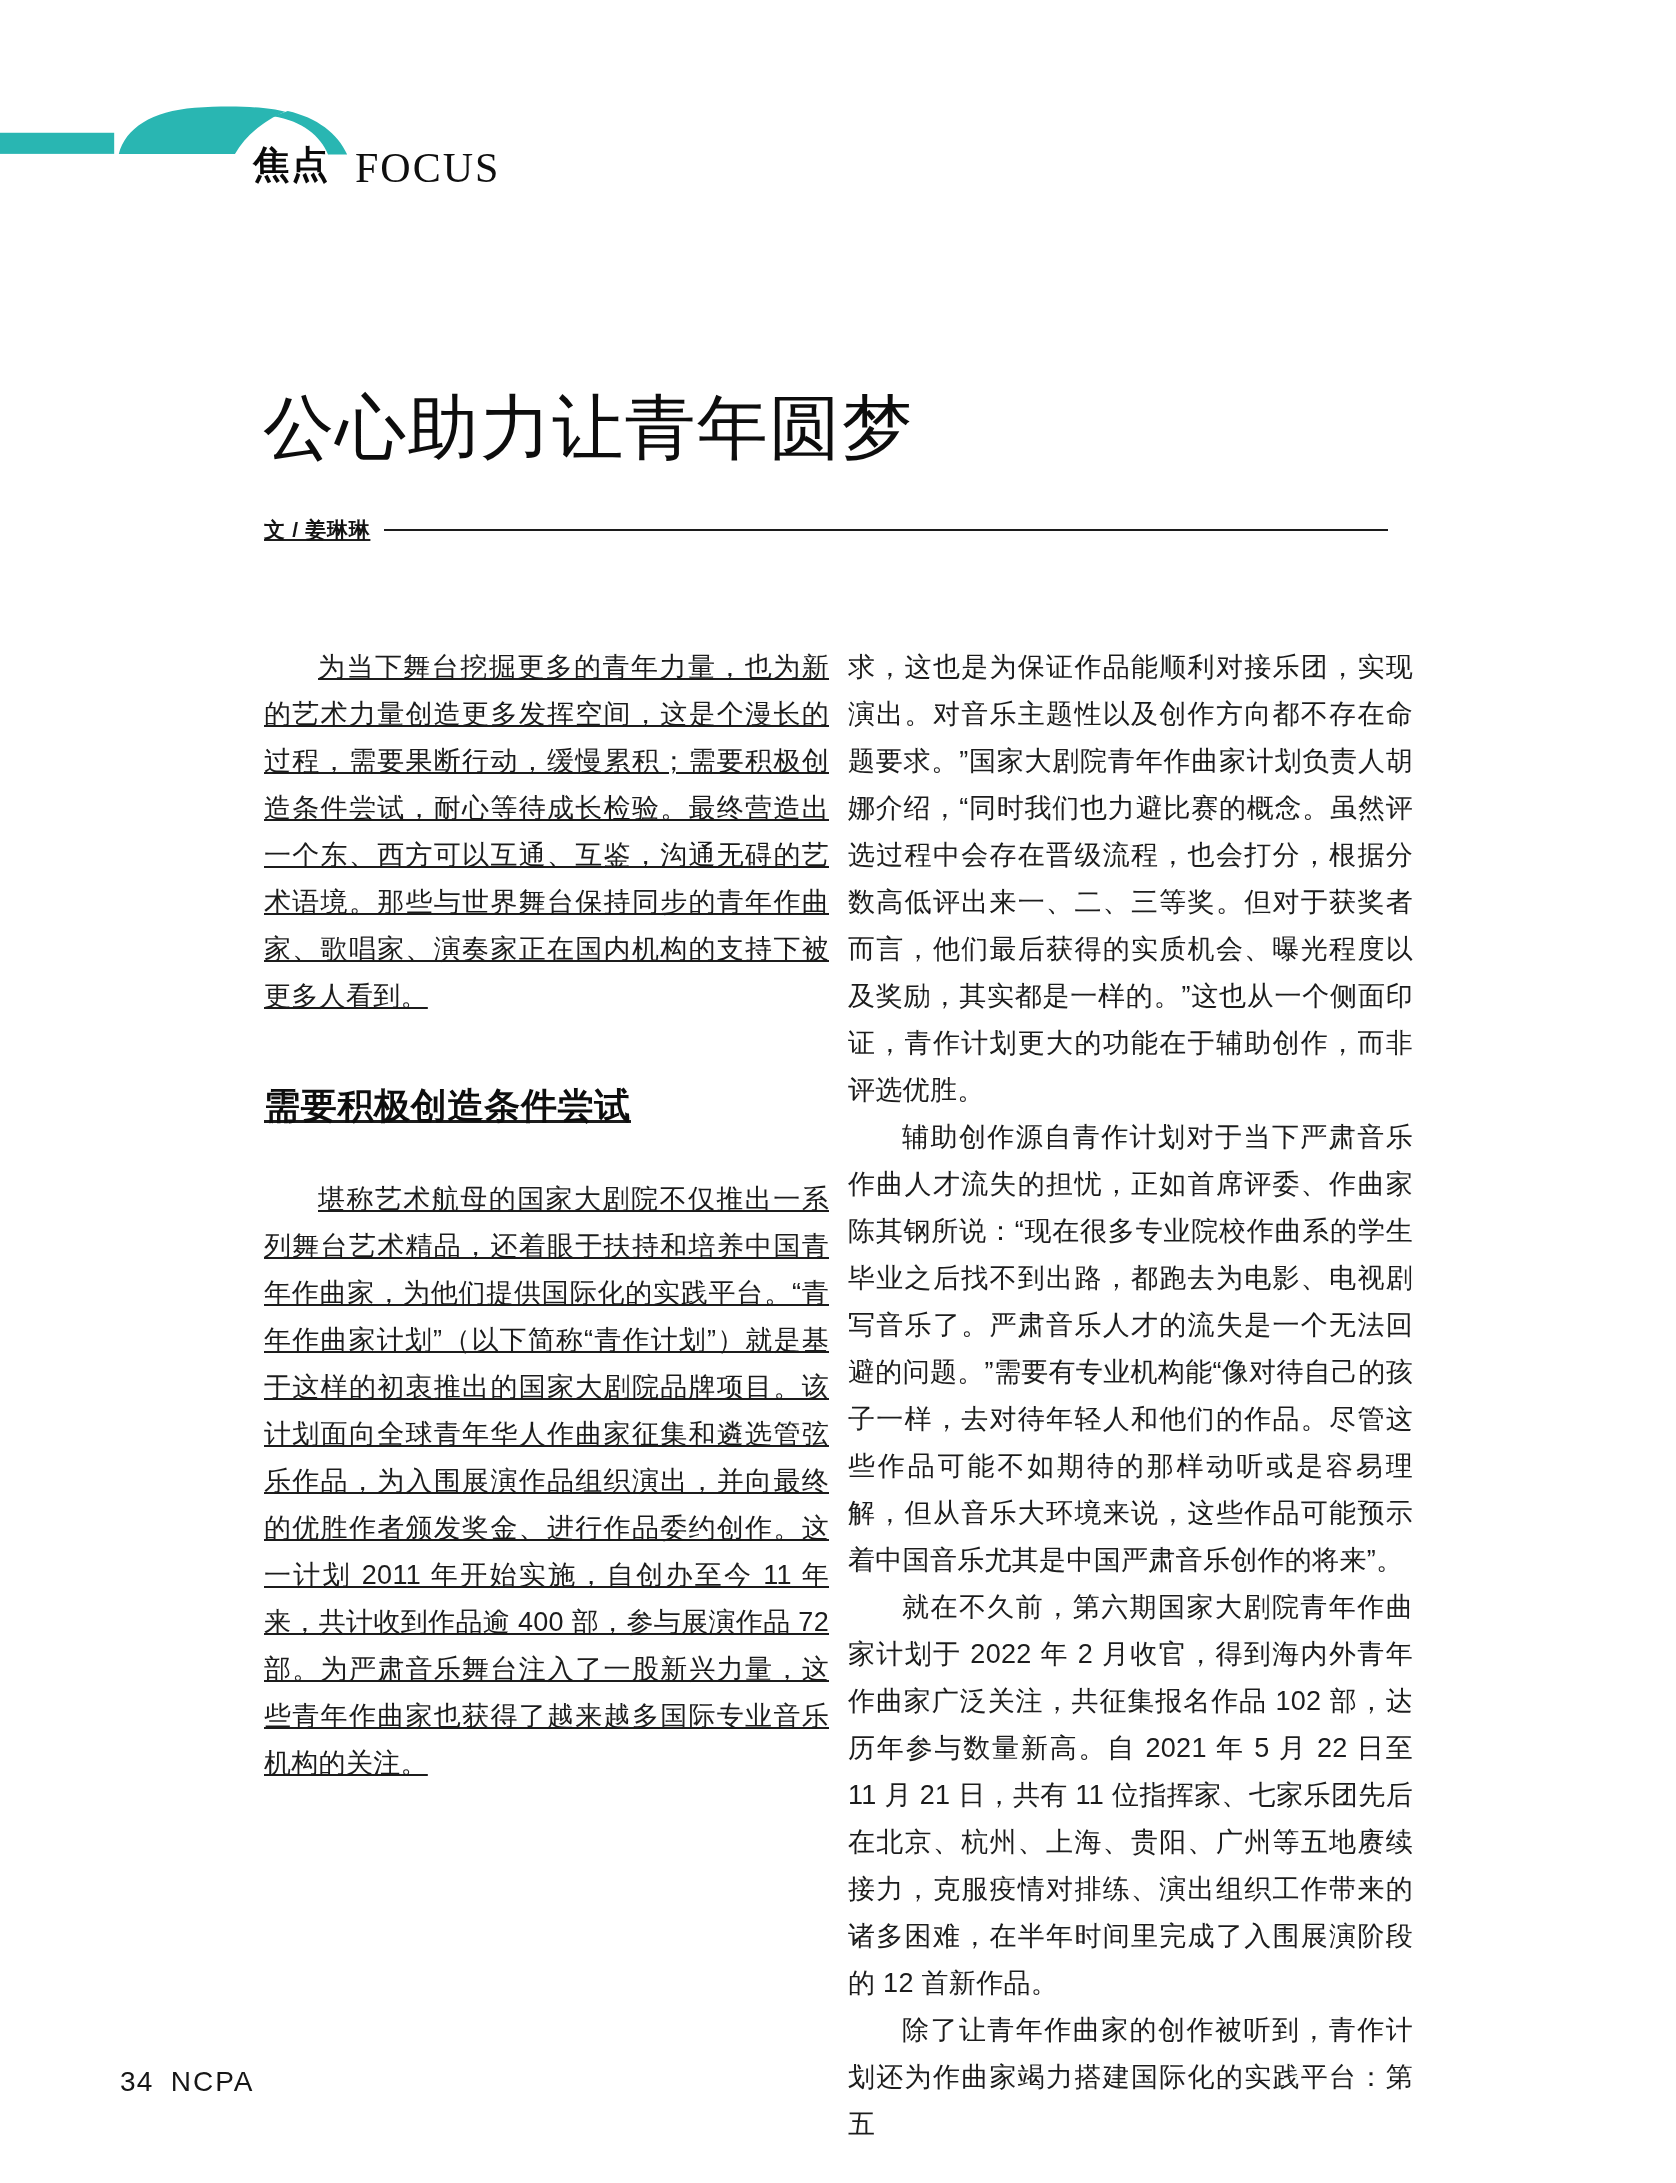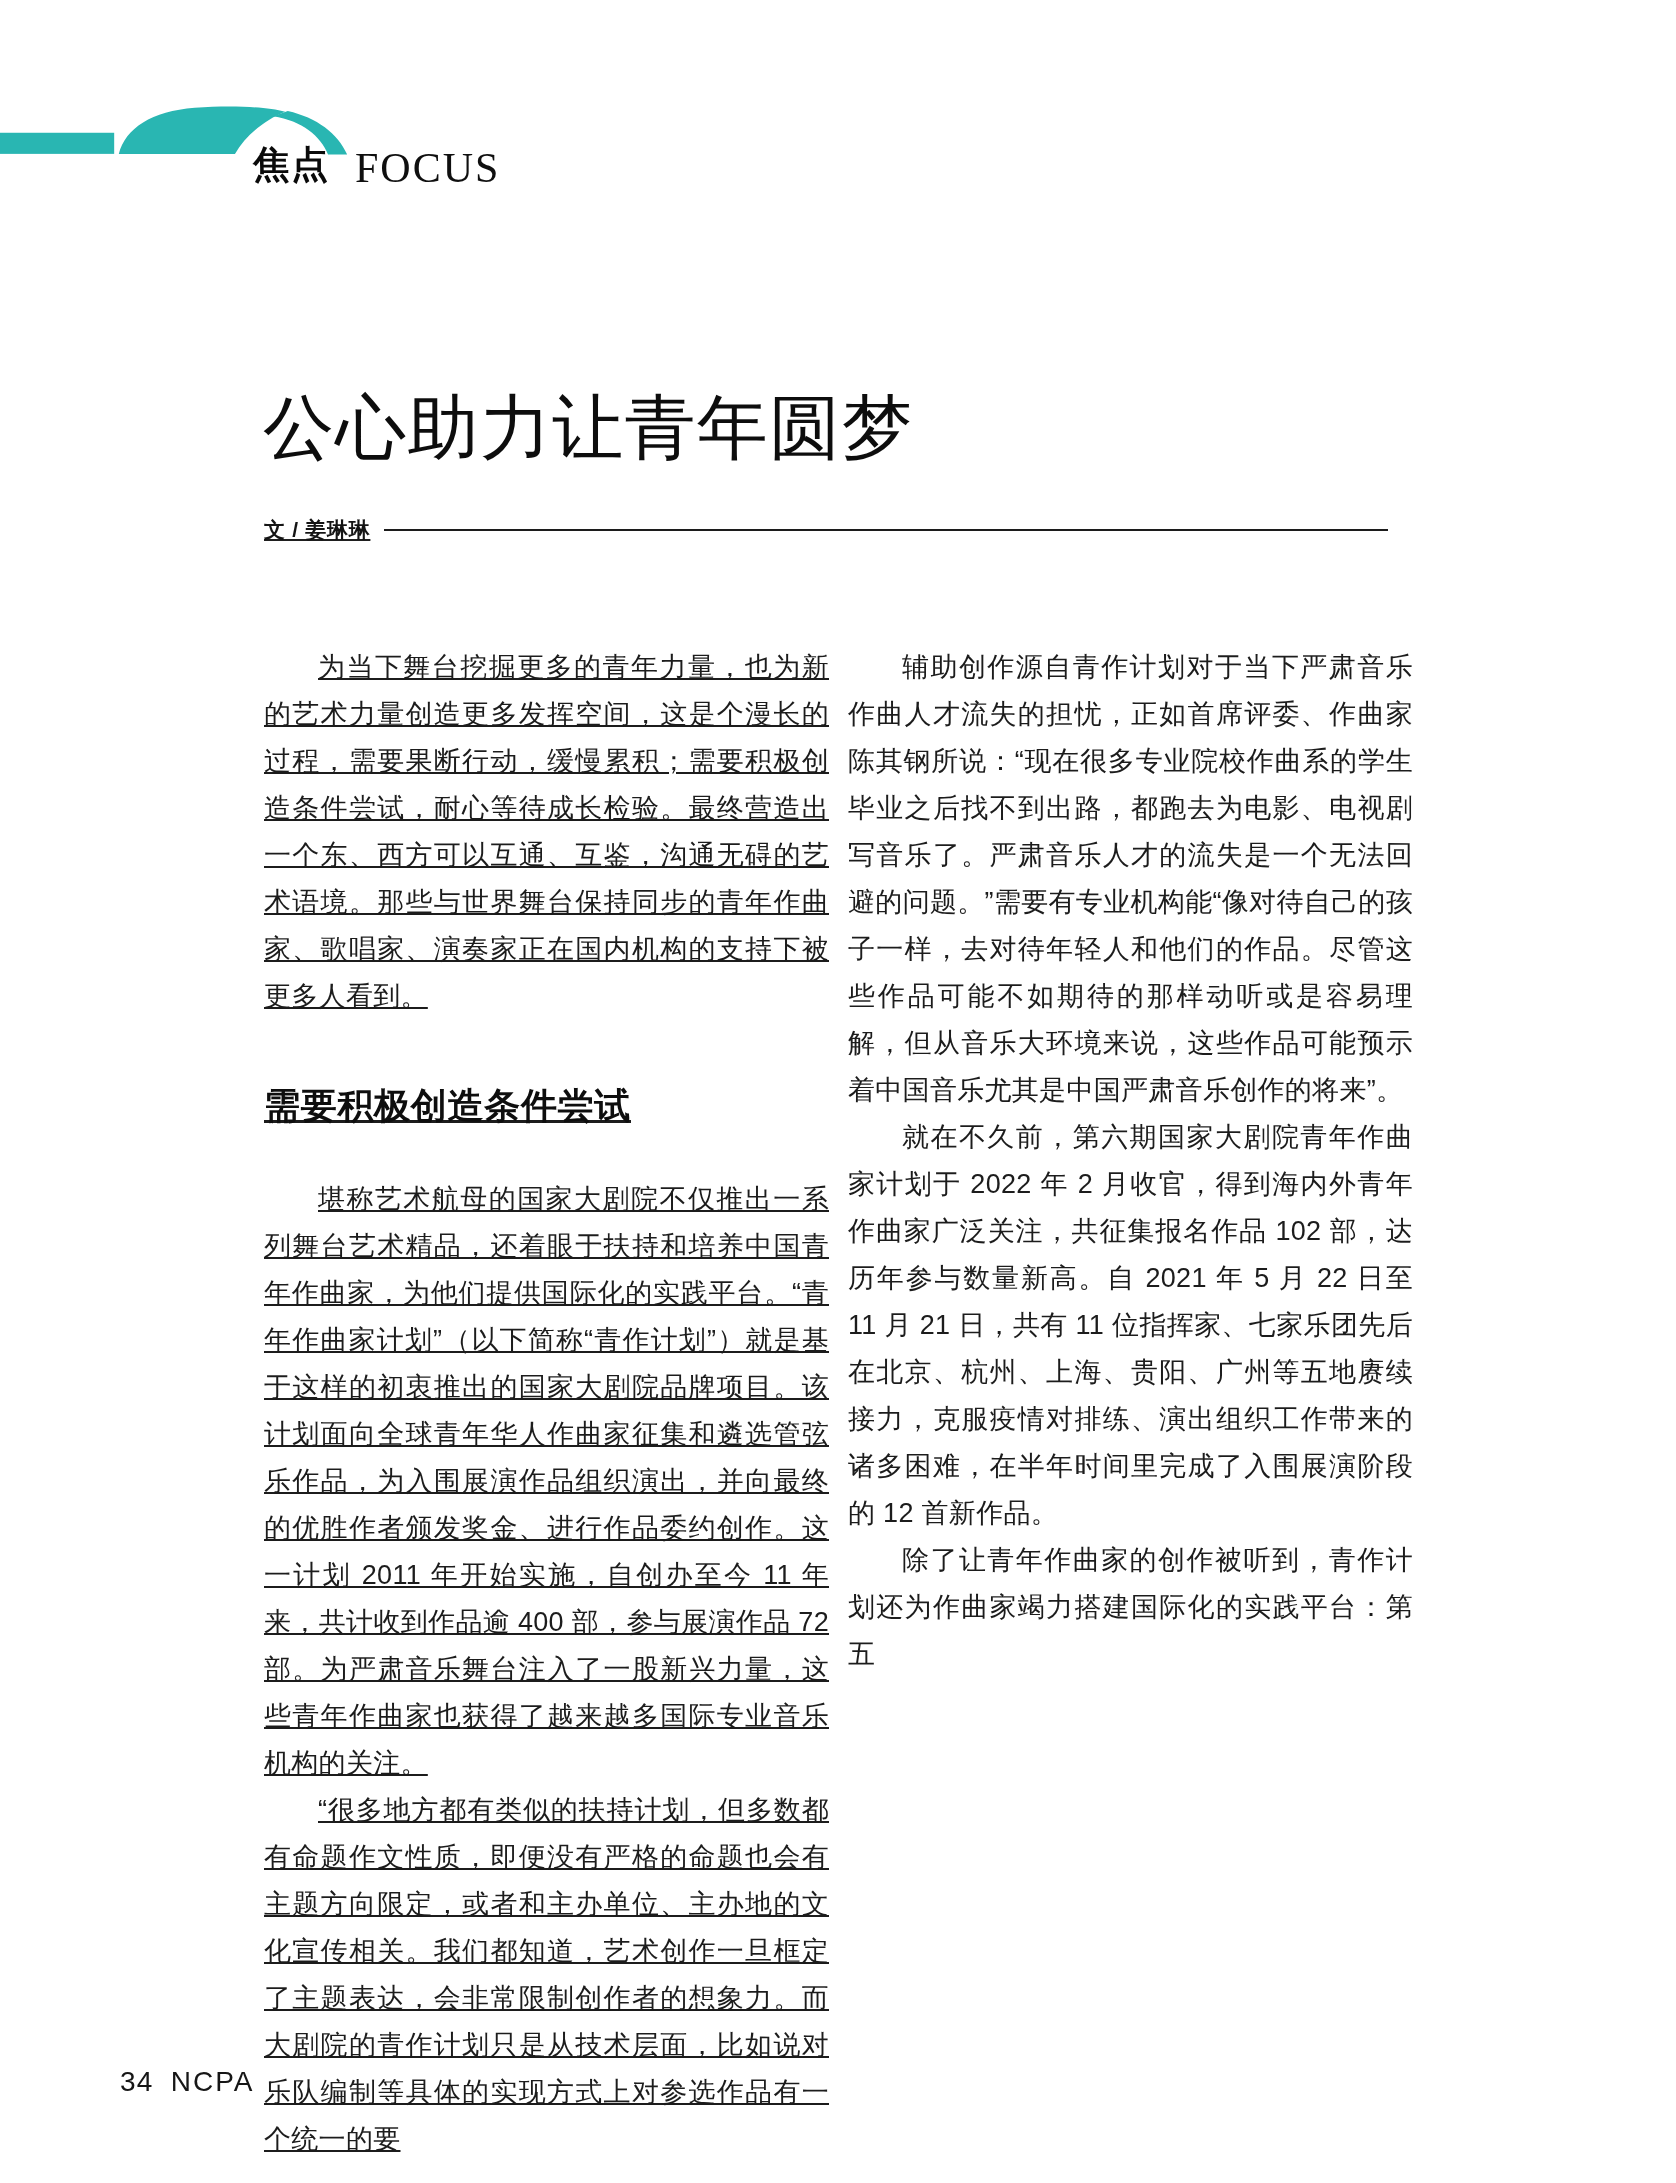--- a/index.html
+++ b/index.html
@@ -104,24 +104,24 @@
 
 <div class="byline-row">
   <span class="byline-text">文 / 姜琳琳</span>
   <span class="byline-rule"></span>
 </div>
 
 <div class="col col-left">
   <p class="indent">为当下舞台挖掘更多的青年力量，也为新的艺术力量创造更多发挥空间，这是个漫长的过程，需要果断行动，缓慢累积；需要积极创造条件尝试，耐心等待成长检验。最终营造出一个东、西方可以互通、互鉴，沟通无碍的艺术语境。那些与世界舞台保持同步的青年作曲家、歌唱家、演奏家正在国内机构的支持下被更多人看到。</p>
   <h2 class="section-heading">需要积极创造条件尝试</h2>
   <p class="indent">堪称艺术航母的国家大剧院不仅推出一系列舞台艺术精品，还着眼于扶持和培养中国青年作曲家，为他们提供国际化的实践平台。“青年作曲家计划”（以下简称“青作计划”）就是基于这样的初衷推出的国家大剧院品牌项目。该计划面向全球青年华人作曲家征集和遴选管弦乐作品，为入围展演作品组织演出，并向最终的优胜作者颁发奖金、进行作品委约创作。这一计划 2011 年开始实施，自创办至今 11 年来，共计收到作品逾 400 部，参与展演作品 72 部。为严肃音乐舞台注入了一股新兴力量，这些青年作曲家也获得了越来越多国际专业音乐机构的关注。</p>
-  <p class="indent">“很多地方都有类似的扶持计划，但多数都有命题作文性质，即便没有严格的命题也会有主题方向限定，或者和主办单位、主办地的文化宣传相关。我们都知道，艺术创作一旦框定了主题表达，会非常限制创作者的想象力。而大剧院的青作计划只是从技术层面，比如说对乐队编制等具体的实现方式上对参选作品有一个统一的要</p>
 </div>
 
 <div class="col col-right">
+  <p>求，这也是为保证作品能顺利对接乐团，实现演出。对音乐主题性以及创作方向都不存在命题要求。”国家大剧院青年作曲家计划负责人胡娜介绍，“同时我们也力避比赛的概念。虽然评选过程中会存在晋级流程，也会打分，根据分数高低评出来一、二、三等奖。但对于获奖者而言，他们最后获得的实质机会、曝光程度以及奖励，其实都是一样的。”这也从一个侧面印证，青作计划更大的功能在于辅助创作，而非评选优胜。</p>
   <p class="indent">辅助创作源自青作计划对于当下严肃音乐作曲人才流失的担忧，正如首席评委、作曲家陈其钢所说：“现在很多专业院校作曲系的学生毕业之后找不到出路，都跑去为电影、电视剧写音乐了。严肃音乐人才的流失是一个无法回避的问题。”需要有专业机构能“像对待自己的孩子一样，去对待年轻人和他们的作品。尽管这些作品可能不如期待的那样动听或是容易理解，但从音乐大环境来说，这些作品可能预示着中国音乐尤其是中国严肃音乐创作的将来”。</p>
   <p class="indent">就在不久前，第六期国家大剧院青年作曲家计划于 2022 年 2 月收官，得到海内外青年作曲家广泛关注，共征集报名作品 102 部，达历年参与数量新高。自 2021 年 5 月 22 日至 11 月 21 日，共有 11 位指挥家、七家乐团先后在北京、杭州、上海、贵阳、广州等五地赓续接力，克服疫情对排练、演出组织工作带来的诸多困难，在半年时间里完成了入围展演阶段的 12 首新作品。</p>
   <p class="indent">除了让青年作曲家的创作被听到，青作计划还为作曲家竭力搭建国际化的实践平台：第五</p>
 </div>
 
 <div class="footer">
   <span class="page-num">34</span>
   <span class="journal">NCPA</span>
 </div>
 

